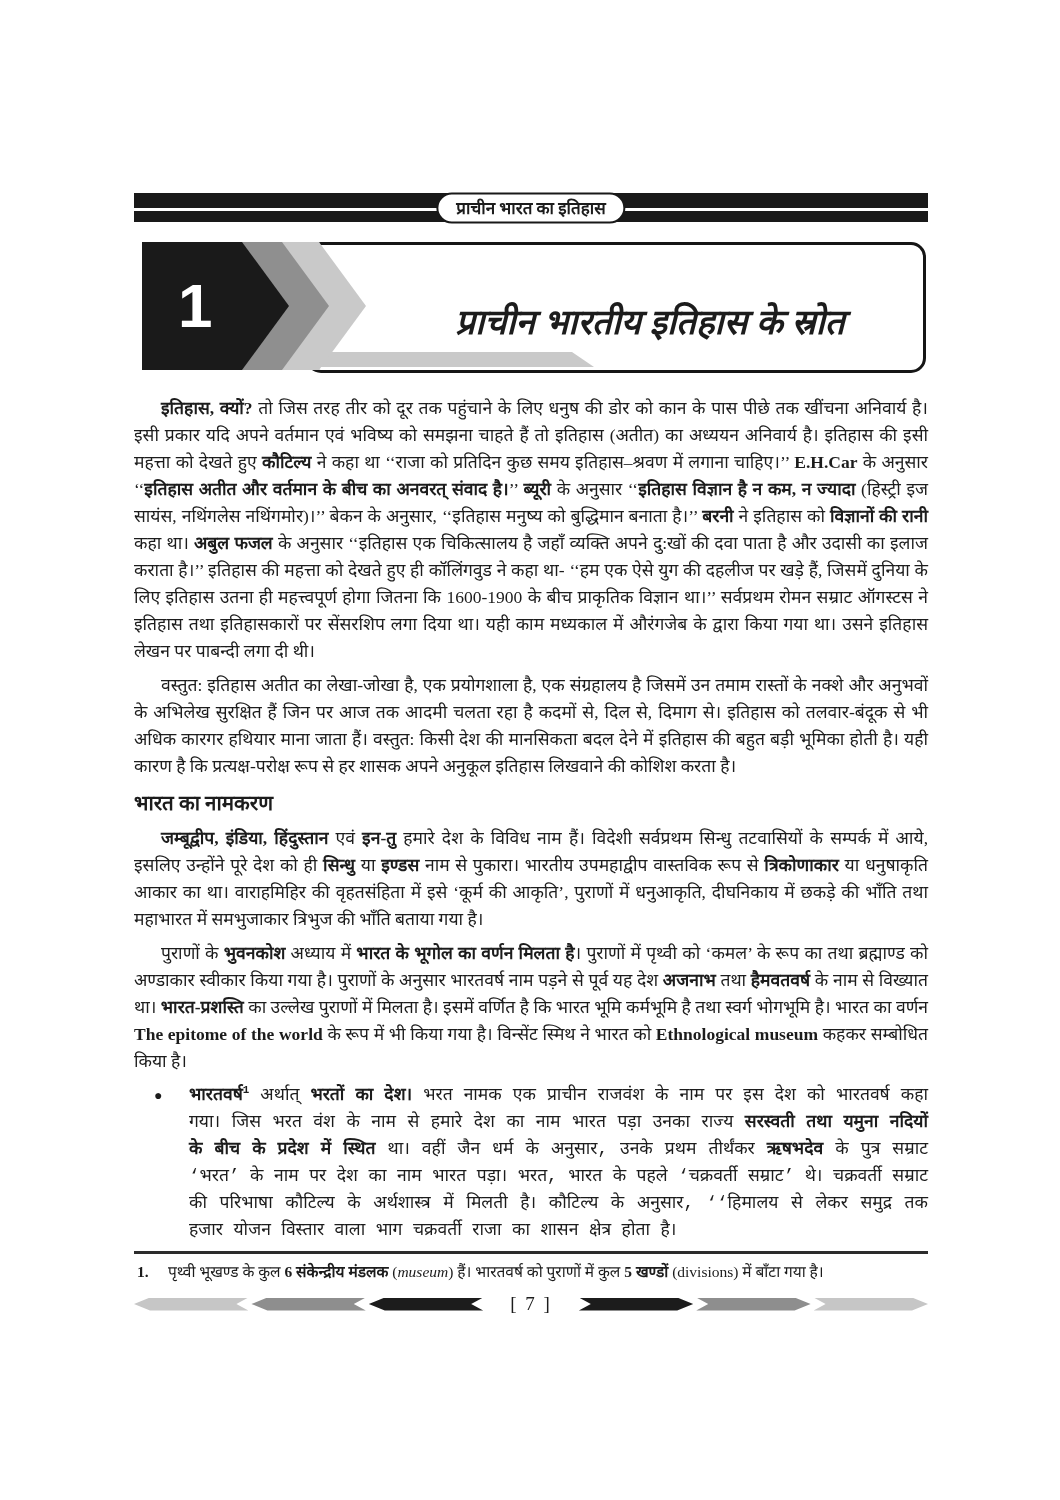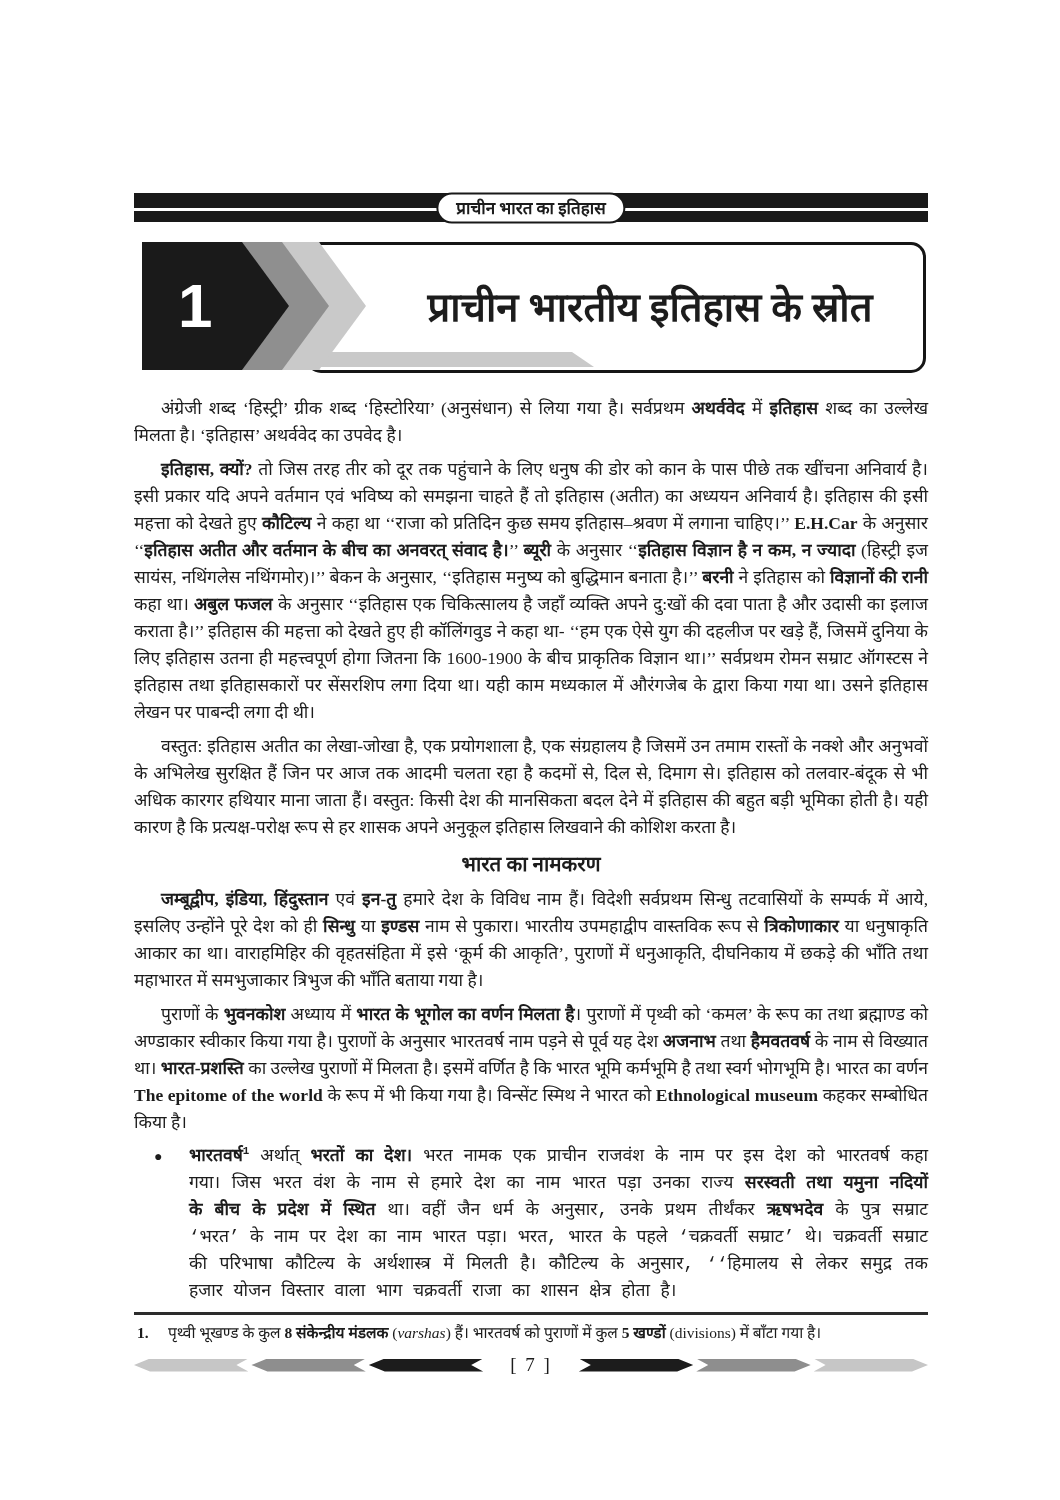--- a/index.html
+++ b/index.html
@@ -35,30 +35,30 @@
     clip-path:polygon(0 0,177px 0,224px 64px,177px 128px,0 128px);}
   .chev-dark{width:187px;background:#8f8f8f;z-index:3;
     clip-path:polygon(0 0,140px 0,187px 64px,140px 128px,0 128px);}
   .chev-black{width:147px;background:#1a1a1a;z-index:4;display:flex;align-items:center;
     clip-path:polygon(0 0,100px 0,147px 64px,100px 128px,0 128px);}
   .chapter-num{
     color:#fff;font-family:"Liberation Sans","DejaVu Sans",sans-serif;
     font-weight:700;font-size:62px;margin-left:36px;line-height:1;
   }
   .banner-title{
-    position:absolute;left:240px;right:2px;top:1px;height:125px;z-index:5;
+    position:absolute;left:240px;right:2px;top:16px;height:125px;z-index:5;
     display:flex;align-items:center;justify-content:center;
-    font-size:40px;font-weight:700;white-space:nowrap;
+    font-size:35px;font-weight:700;white-space:nowrap;font-style:italic;
   }
 
   
   .body-text{margin-top:13px;font-size:17.5px;line-height:27px;text-align:justify;}
   .para{margin:0 0 7px;text-indent:27px;}
   .section-heading{
-    text-align:center;font-size:20.5px;font-weight:700;margin:10px 0 8px;text-indent:0;
+    text-align:left;font-size:20.5px;font-weight:700;margin:10px 0 8px;text-indent:0;
   }
   .bullet-row{display:flex;margin-top:4px;}
   .bullet-dot{flex:none;width:55px;padding-left:20px;box-sizing:border-box;
     font-size:14px;line-height:27px;}
   .bullet-text{flex:1;margin:0;font-family:Liberation Mono, monospace;}
   sup{font-size:0.62em;vertical-align:super;line-height:0;}
 
   
   .footnote-rule{height:3px;background:#2c2c2c;margin-top:7px;}
   .footnote{display:flex;font-size:15.5px;line-height:23px;margin-top:6px;text-align:justify;}
@@ -92,40 +92,39 @@
       <div class="banner-bar"></div>
       <div class="chev chev-light"></div>
       <div class="chev chev-dark"></div>
       <div class="chev chev-black">
         <span class="chapter-num">1</span>
       </div>
       <div class="banner-title">प्राचीन भारतीय इतिहास के स्रोत</div>
     </div>
 
     <div class="body-text">
-      <p class="para">अंग्रेजी शब्द ‘हिस्ट्री’ ग्रीक शब्द ‘हिस्टोरिया’ (अनुसंधान) से लिया गया है। सर्वप्रथम <b>अथर्ववेद</b> में <b>इतिहास</b> शब्द का उल्लेख मिलता है। ‘इतिहास’ अथर्ववेद का उपवेद है।</p>
       <p class="para"><b>इतिहास, क्यों?</b> तो जिस तरह तीर को दूर तक पहुंचाने के लिए धनुष की डोर को कान के पास पीछे तक खींचना अनिवार्य है। इसी प्रकार यदि अपने वर्तमान एवं भविष्य को समझना चाहते हैं तो इतिहास (अतीत) का अध्ययन अनिवार्य है। इतिहास की इसी महत्ता को देखते हुए <b>कौटिल्य</b> ने कहा था ‘‘राजा को प्रतिदिन कुछ समय इतिहास–श्रवण में लगाना चाहिए।’’ <b>E.H.Car</b> के अनुसार ‘‘<b>इतिहास अतीत और वर्तमान के बीच का अनवरत् संवाद है।</b>’’ <b>ब्यूरी</b> के अनुसार ‘‘<b>इतिहास विज्ञान है न कम, न ज्यादा</b> (हिस्ट्री इज सायंस, नथिंगलेस नथिंगमोर)।’’ बेकन के अनुसार, ‘‘इतिहास मनुष्य को बुद्धिमान बनाता है।’’ <b>बरनी</b> ने इतिहास को <b>विज्ञानों की रानी</b> कहा था। <b>अबुल फजल</b> के अनुसार ‘‘इतिहास एक चिकित्सालय है जहाँ व्यक्ति अपने दु:खों की दवा पाता है और उदासी का इलाज कराता है।’’ इतिहास की महत्ता को देखते हुए ही कॉलिंगवुड ने कहा था- ‘‘हम एक ऐसे युग की दहलीज पर खड़े हैं, जिसमें दुनिया के लिए इतिहास उतना ही महत्त्वपूर्ण होगा जितना कि 1600-1900 के बीच प्राकृतिक विज्ञान था।’’ सर्वप्रथम रोमन सम्राट ऑगस्टस ने इतिहास तथा इतिहासकारों पर सेंसरशिप लगा दिया था। यही काम मध्यकाल में औरंगजेब के द्वारा किया गया था। उसने इतिहास लेखन पर पाबन्दी लगा दी थी।</p>
       <p class="para">वस्तुत: इतिहास अतीत का लेखा-जोखा है, एक प्रयोगशाला है, एक संग्रहालय है जिसमें उन तमाम रास्तों के नक्शे और अनुभवों के अभिलेख सुरक्षित हैं जिन पर आज तक आदमी चलता रहा है कदमों से, दिल से, दिमाग से। इतिहास को तलवार-बंदूक से भी अधिक कारगर हथियार माना जाता हैं। वस्तुत: किसी देश की मानसिकता बदल देने में इतिहास की बहुत बड़ी भूमिका होती है। यही कारण है कि प्रत्यक्ष-परोक्ष रूप से हर शासक अपने अनुकूल इतिहास लिखवाने की कोशिश करता है।</p>
 
       <h2 class="section-heading">भारत का नामकरण</h2>
 
       <p class="para"><b>जम्बूद्वीप, इंडिया, हिंदुस्तान</b> एवं <b>इन-तु</b> हमारे देश के विविध नाम हैं। विदेशी सर्वप्रथम सिन्धु तटवासियों के सम्पर्क में आये, इसलिए उन्होंने पूरे देश को ही <b>सिन्धु</b> या <b>इण्डस</b> नाम से पुकारा। भारतीय उपमहाद्वीप वास्तविक रूप से <b>त्रिकोणाकार</b> या धनुषाकृति आकार का था। वाराहमिहिर की वृहतसंहिता में इसे ‘कूर्म की आकृति’, पुराणों में धनुआकृति, दीघनिकाय में छकड़े की भाँति तथा महाभारत में समभुजाकार त्रिभुज की भाँति बताया गया है।</p>
       <p class="para">पुराणों के <b>भुवनकोश</b> अध्याय में <b>भारत के भूगोल का वर्णन मिलता है</b>। पुराणों में पृथ्वी को ‘कमल’ के रूप का तथा ब्रह्माण्ड को अण्डाकार स्वीकार किया गया है। पुराणों के अनुसार भारतवर्ष नाम पड़ने से पूर्व यह देश <b>अजनाभ</b> तथा <b>हैमवतवर्ष</b> के नाम से विख्यात था। <b>भारत-प्रशस्ति</b> का उल्लेख पुराणों में मिलता है। इसमें वर्णित है कि भारत भूमि कर्मभूमि है तथा स्वर्ग भोगभूमि है। भारत का वर्णन <b>The epitome of the world</b> के रूप में भी किया गया है। विन्सेंट स्मिथ ने भारत को <b>Ethnological museum</b> कहकर सम्बोधित किया है।</p>
 
       <div class="bullet-row">
         <span class="bullet-dot">●</span>
         <p class="bullet-text"><b>भारतवर्ष</b><b><sup>1</sup></b> अर्थात् <b>भरतों का देश।</b> भरत नामक एक प्राचीन राजवंश के नाम पर इस देश को भारतवर्ष कहा गया। जिस भरत वंश के नाम से हमारे देश का नाम भारत पड़ा उनका राज्य <b>सरस्वती तथा यमुना नदियों के बीच के प्रदेश में स्थित</b> था। वहीं जैन धर्म के अनुसार, उनके प्रथम तीर्थंकर <b>ऋषभदेव</b> के पुत्र सम्राट ‘भरत’ के नाम पर देश का नाम भारत पड़ा। भरत, भारत के पहले ‘चक्रवर्ती सम्राट’ थे। चक्रवर्ती सम्राट की परिभाषा कौटिल्य के अर्थशास्त्र में मिलती है। कौटिल्य के अनुसार, ‘‘हिमालय से लेकर समुद्र तक हजार योजन विस्तार वाला भाग चक्रवर्ती राजा का शासन क्षेत्र होता है।</p>
       </div>
     </div>
 
     <div class="footnote-rule"></div>
 
     <div class="footnote">
       <span class="fn-marker">1.</span>
-      <span class="fn-text">पृथ्वी भूखण्ड के कुल <b>8 संकेन्द्रीय मंडलक</b> (<i>varshas</i>) हैं। भारतवर्ष को पुराणों में कुल <b>5 खण्डों</b> (divisions) में बाँटा गया है।</span>
+      <span class="fn-text">पृथ्वी भूखण्ड के कुल <b>6 संकेन्द्रीय मंडलक</b> (<i>museum</i>) हैं। भारतवर्ष को पुराणों में कुल <b>5 खण्डों</b> (divisions) में बाँटा गया है।</span>
     </div>
 
     <div class="footer">
       <span class="arr arr-left c-light"></span>
       <span class="arr arr-left c-gray"></span>
       <span class="arr arr-left c-black"></span>
       <span class="page-num">[ 7 ]</span>
       <span class="arr arr-right c-black"></span>
       <span class="arr arr-right c-gray"></span>
       <span class="arr arr-right c-light"></span>

